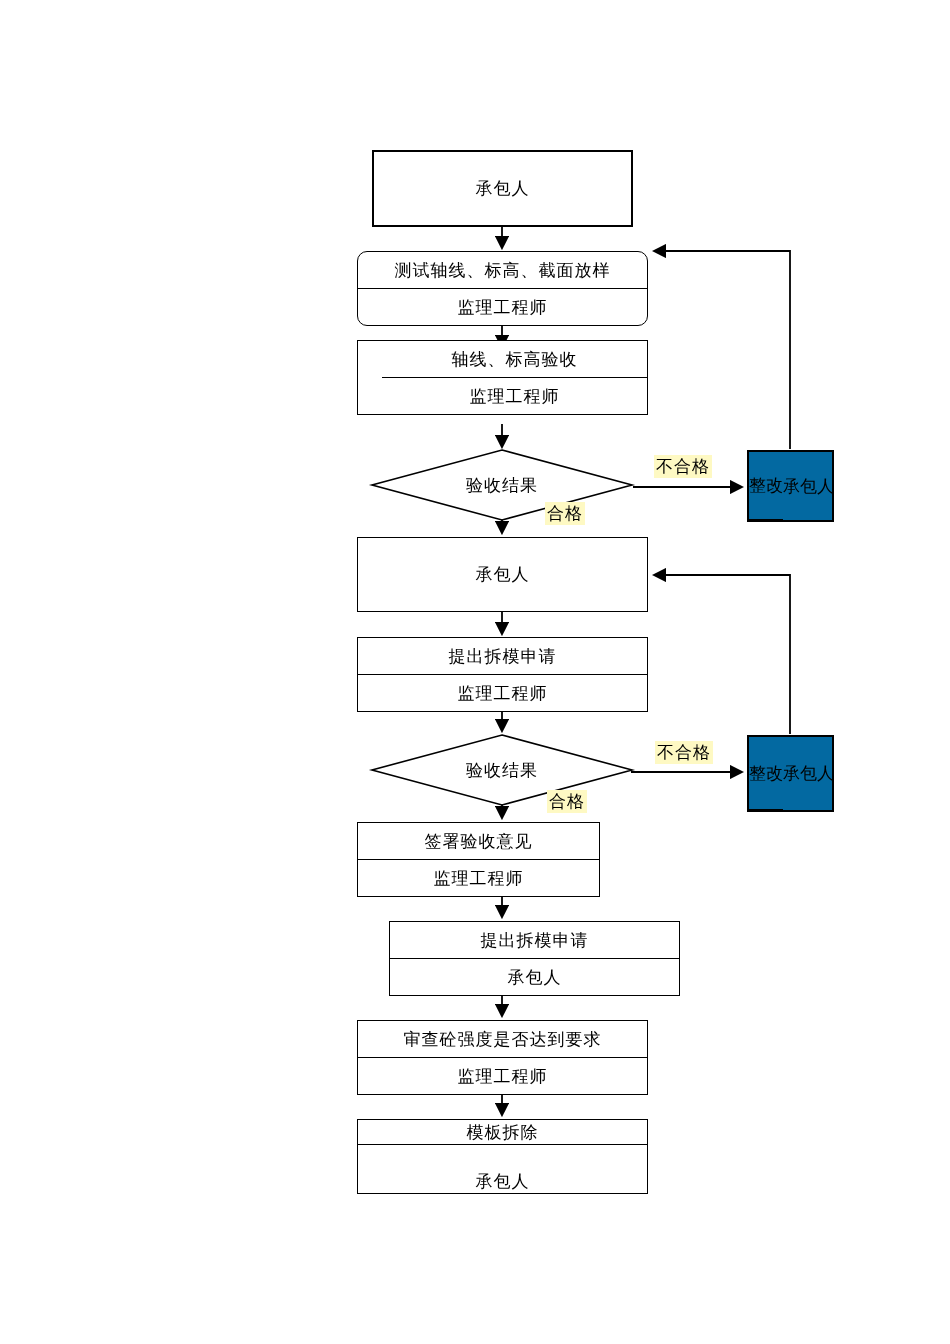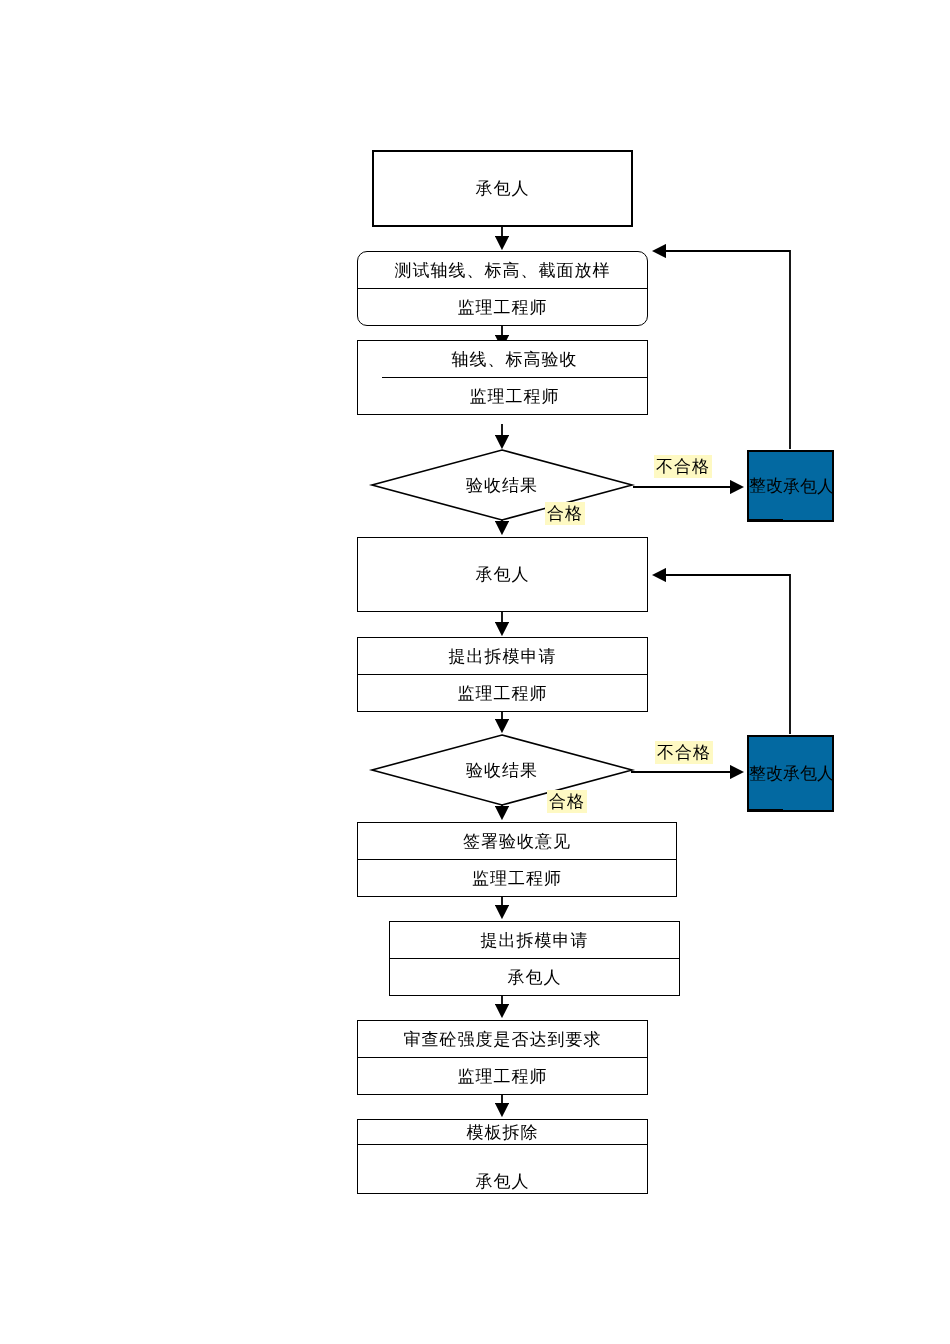--- a/index.html
+++ b/index.html
@@ -134,21 +134,21 @@
 
   <div class="stepbox" style="left:357px; top:537px; width:291px; height:75px;">
     <div class="cell actor">承包人</div>
   </div>
 
   <div class="stepbox" style="left:357px; top:637px; width:291px; height:75px;">
     <div class="cell action">提出拆模申请</div>
     <div class="cell actor">监理工程师</div>
   </div>
 
-  <div class="stepbox" style="left:357px; top:822px; width:320px; height:75px;">
+  <div class="stepbox" style="left:357px; top:822px; width:243px; height:75px;">
     <div class="cell action">签署验收意见</div>
     <div class="cell actor">监理工程师</div>
   </div>
 
   <div class="stepbox" style="left:357px; top:921px; width:291px; height:75px;margin-left:32px;">
     <div class="cell action">提出拆模申请</div>
     <div class="cell actor">承包人</div>
   </div>
 
   <div class="stepbox" style="left:357px; top:1020px; width:291px; height:75px;">

